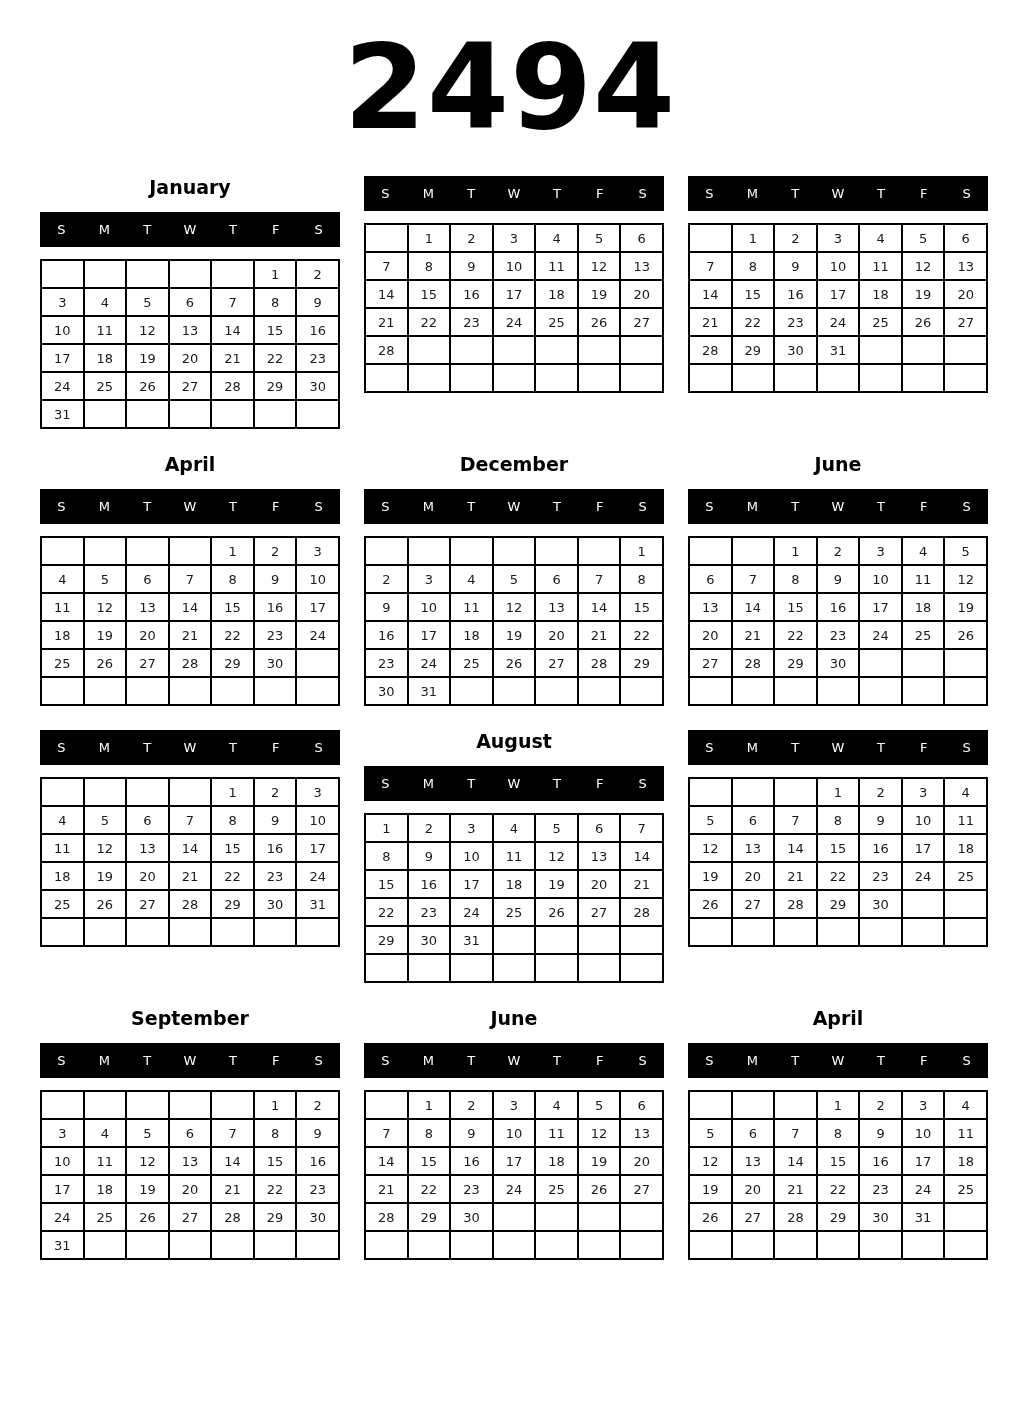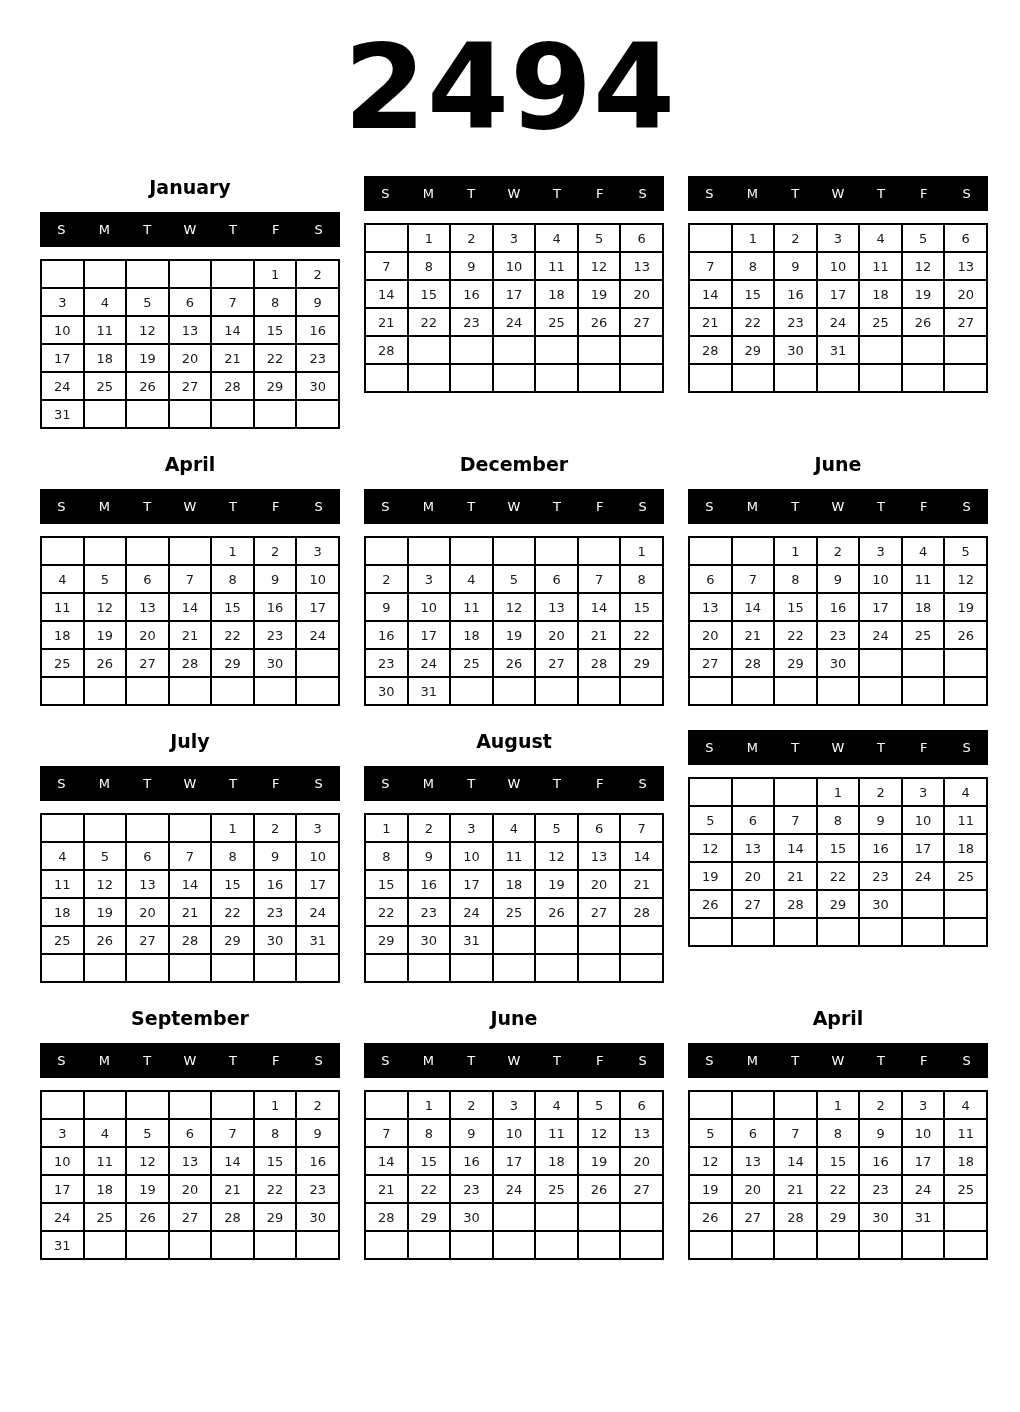--- a/index.html
+++ b/index.html
@@ -503,21 +503,20 @@
               <td></td>
               <td></td>
               <td></td>
               <td></td>
             </tr>
           </tbody>
         </table>
     </section>
 
     <section class="month">
-      <h2 class="month-title">July</h2>
       <div class="weekday-bar">
           <span>S</span>
           <span>M</span>
           <span>T</span>
           <span>W</span>
           <span>T</span>
           <span>F</span>
           <span>S</span>
         </div>
       <table class="days">

